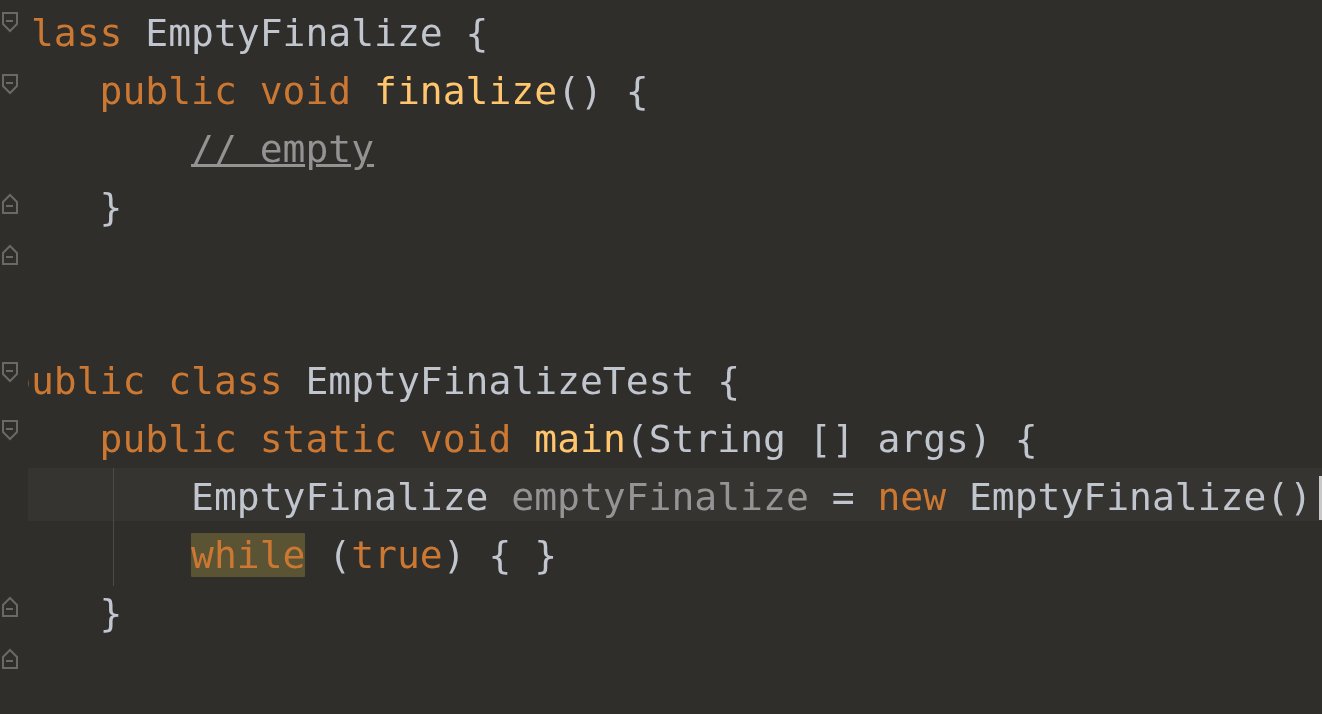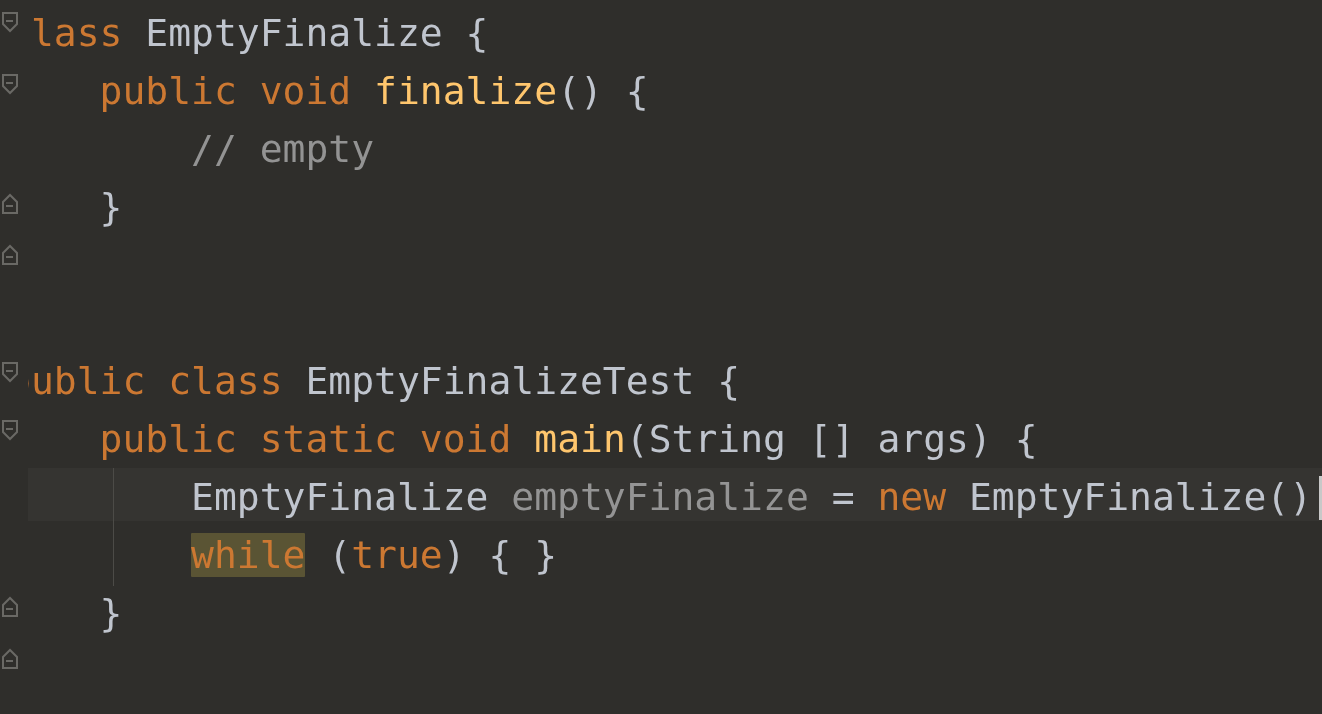--- a/index.html
+++ b/index.html
@@ -106,21 +106,21 @@
 </head>
 <body>
 
 <div id="editor">
 
   <div id="code-surface">
       <div class="line-bg" style="top: 468px; height: 53px; background: rgb(53, 52, 49);"></div>
       <div class="indent-guide" style="left: 113px; top: 468px; height: 118px; background: rgb(76, 75, 71);"></div>
       <div class="code-line" style="top: 8px; left: 8px; font-size: 38px; line-height: 50px;"><span class="kw" style="color: rgb(204, 120, 50);">class</span><span class="txt" style="color: rgb(192, 197, 206);"> </span><span class="txt" style="color: rgb(192, 197, 206);">EmptyFinalize</span><span class="punct" style="color: rgb(192, 197, 206);"> {</span></div>
       <div class="code-line" style="top: 66px; left: 8px; font-size: 38px; line-height: 50px;"><span class="txt" style="color: rgb(192, 197, 206);">    </span><span class="kw" style="color: rgb(204, 120, 50);">public</span><span class="txt" style="color: rgb(192, 197, 206);"> </span><span class="kw" style="color: rgb(204, 120, 50);">void</span><span class="txt" style="color: rgb(192, 197, 206);"> </span><span class="mdecl" style="color: rgb(255, 198, 109);">finalize</span><span class="punct" style="color: rgb(192, 197, 206);">() {</span></div>
-      <div class="code-line" style="top: 124px; left: 8px; font-size: 38px; line-height: 50px;"><span class="txt" style="color: rgb(192, 197, 206);">        </span><span class="cmt" style="color: rgb(147, 147, 147);">// empty</span></div>
+      <div class="code-line" style="top: 124px; left: 8px; font-size: 38px; line-height: 50px;"><span class="txt" style="color: rgb(192, 197, 206);">        </span><span class="cmt" style="color: rgb(147, 147, 147); text-decoration: underline;">// empty</span></div>
       <div class="code-line" style="top: 182px; left: 8px; font-size: 38px; line-height: 50px;"><span class="txt" style="color: rgb(192, 197, 206);">    </span><span class="punct" style="color: rgb(192, 197, 206);">}</span></div>
       <div class="code-line" style="top: 240px; left: 8px; font-size: 38px; line-height: 50px;"><span class="punct" style="color: rgb(192, 197, 206);">}</span></div>
       <div class="code-line" style="top: 298px; left: 8px; font-size: 38px; line-height: 50px;"></div>
       <div class="code-line" style="top: 356px; left: 8px; font-size: 38px; line-height: 50px;"><span class="kw" style="color: rgb(204, 120, 50);">public</span><span class="txt" style="color: rgb(192, 197, 206);"> </span><span class="kw" style="color: rgb(204, 120, 50);">class</span><span class="txt" style="color: rgb(192, 197, 206);"> </span><span class="txt" style="color: rgb(192, 197, 206);">EmptyFinalizeTest</span><span class="punct" style="color: rgb(192, 197, 206);"> {</span></div>
       <div class="code-line" style="top: 414px; left: 8px; font-size: 38px; line-height: 50px;"><span class="txt" style="color: rgb(192, 197, 206);">    </span><span class="kw" style="color: rgb(204, 120, 50);">public</span><span class="txt" style="color: rgb(192, 197, 206);"> </span><span class="kw" style="color: rgb(204, 120, 50);">static</span><span class="txt" style="color: rgb(192, 197, 206);"> </span><span class="kw" style="color: rgb(204, 120, 50);">void</span><span class="txt" style="color: rgb(192, 197, 206);"> </span><span class="mdecl" style="color: rgb(255, 198, 109);">main</span><span class="punct" style="color: rgb(192, 197, 206);">(String [] args) {</span></div>
       <div class="code-line" style="top: 472px; left: 8px; font-size: 38px; line-height: 50px;"><span class="txt" style="color: rgb(192, 197, 206);">        </span><span class="txt" style="color: rgb(192, 197, 206);">EmptyFinalize</span><span class="txt" style="color: rgb(192, 197, 206);"> </span><span class="unused" style="color: rgb(148, 148, 148);">emptyFinalize</span><span class="punct" style="color: rgb(192, 197, 206);"> = </span><span class="kw" style="color: rgb(204, 120, 50);">new</span><span class="txt" style="color: rgb(192, 197, 206);"> </span><span class="txt" style="color: rgb(192, 197, 206);">EmptyFinalize</span><span class="punct" style="color: rgb(192, 197, 206);">()</span><span class="kw" style="color: rgb(204, 120, 50);">;</span></div>
       <div class="code-line" style="top: 530px; left: 8px; font-size: 38px; line-height: 50px;"><span class="txt" style="color: rgb(192, 197, 206);">        </span><span class="search-hit" style="background: rgb(90, 84, 52); color: rgb(204, 120, 50);">while</span><span class="txt" style="color: rgb(192, 197, 206);"> </span><span class="punct" style="color: rgb(192, 197, 206);">(</span><span class="kw" style="color: rgb(204, 120, 50);">true</span><span class="punct" style="color: rgb(192, 197, 206);">)</span><span class="punct" style="color: rgb(192, 197, 206);"> { }</span></div>
       <div class="code-line" style="top: 588px; left: 8px; font-size: 38px; line-height: 50px;"><span class="txt" style="color: rgb(192, 197, 206);">    </span><span class="punct" style="color: rgb(192, 197, 206);">}</span></div>
       <div class="code-line" style="top: 644px; left: 8px; font-size: 38px; line-height: 50px;"><span class="punct" style="color: rgb(192, 197, 206);">}</span></div>
     </div>

